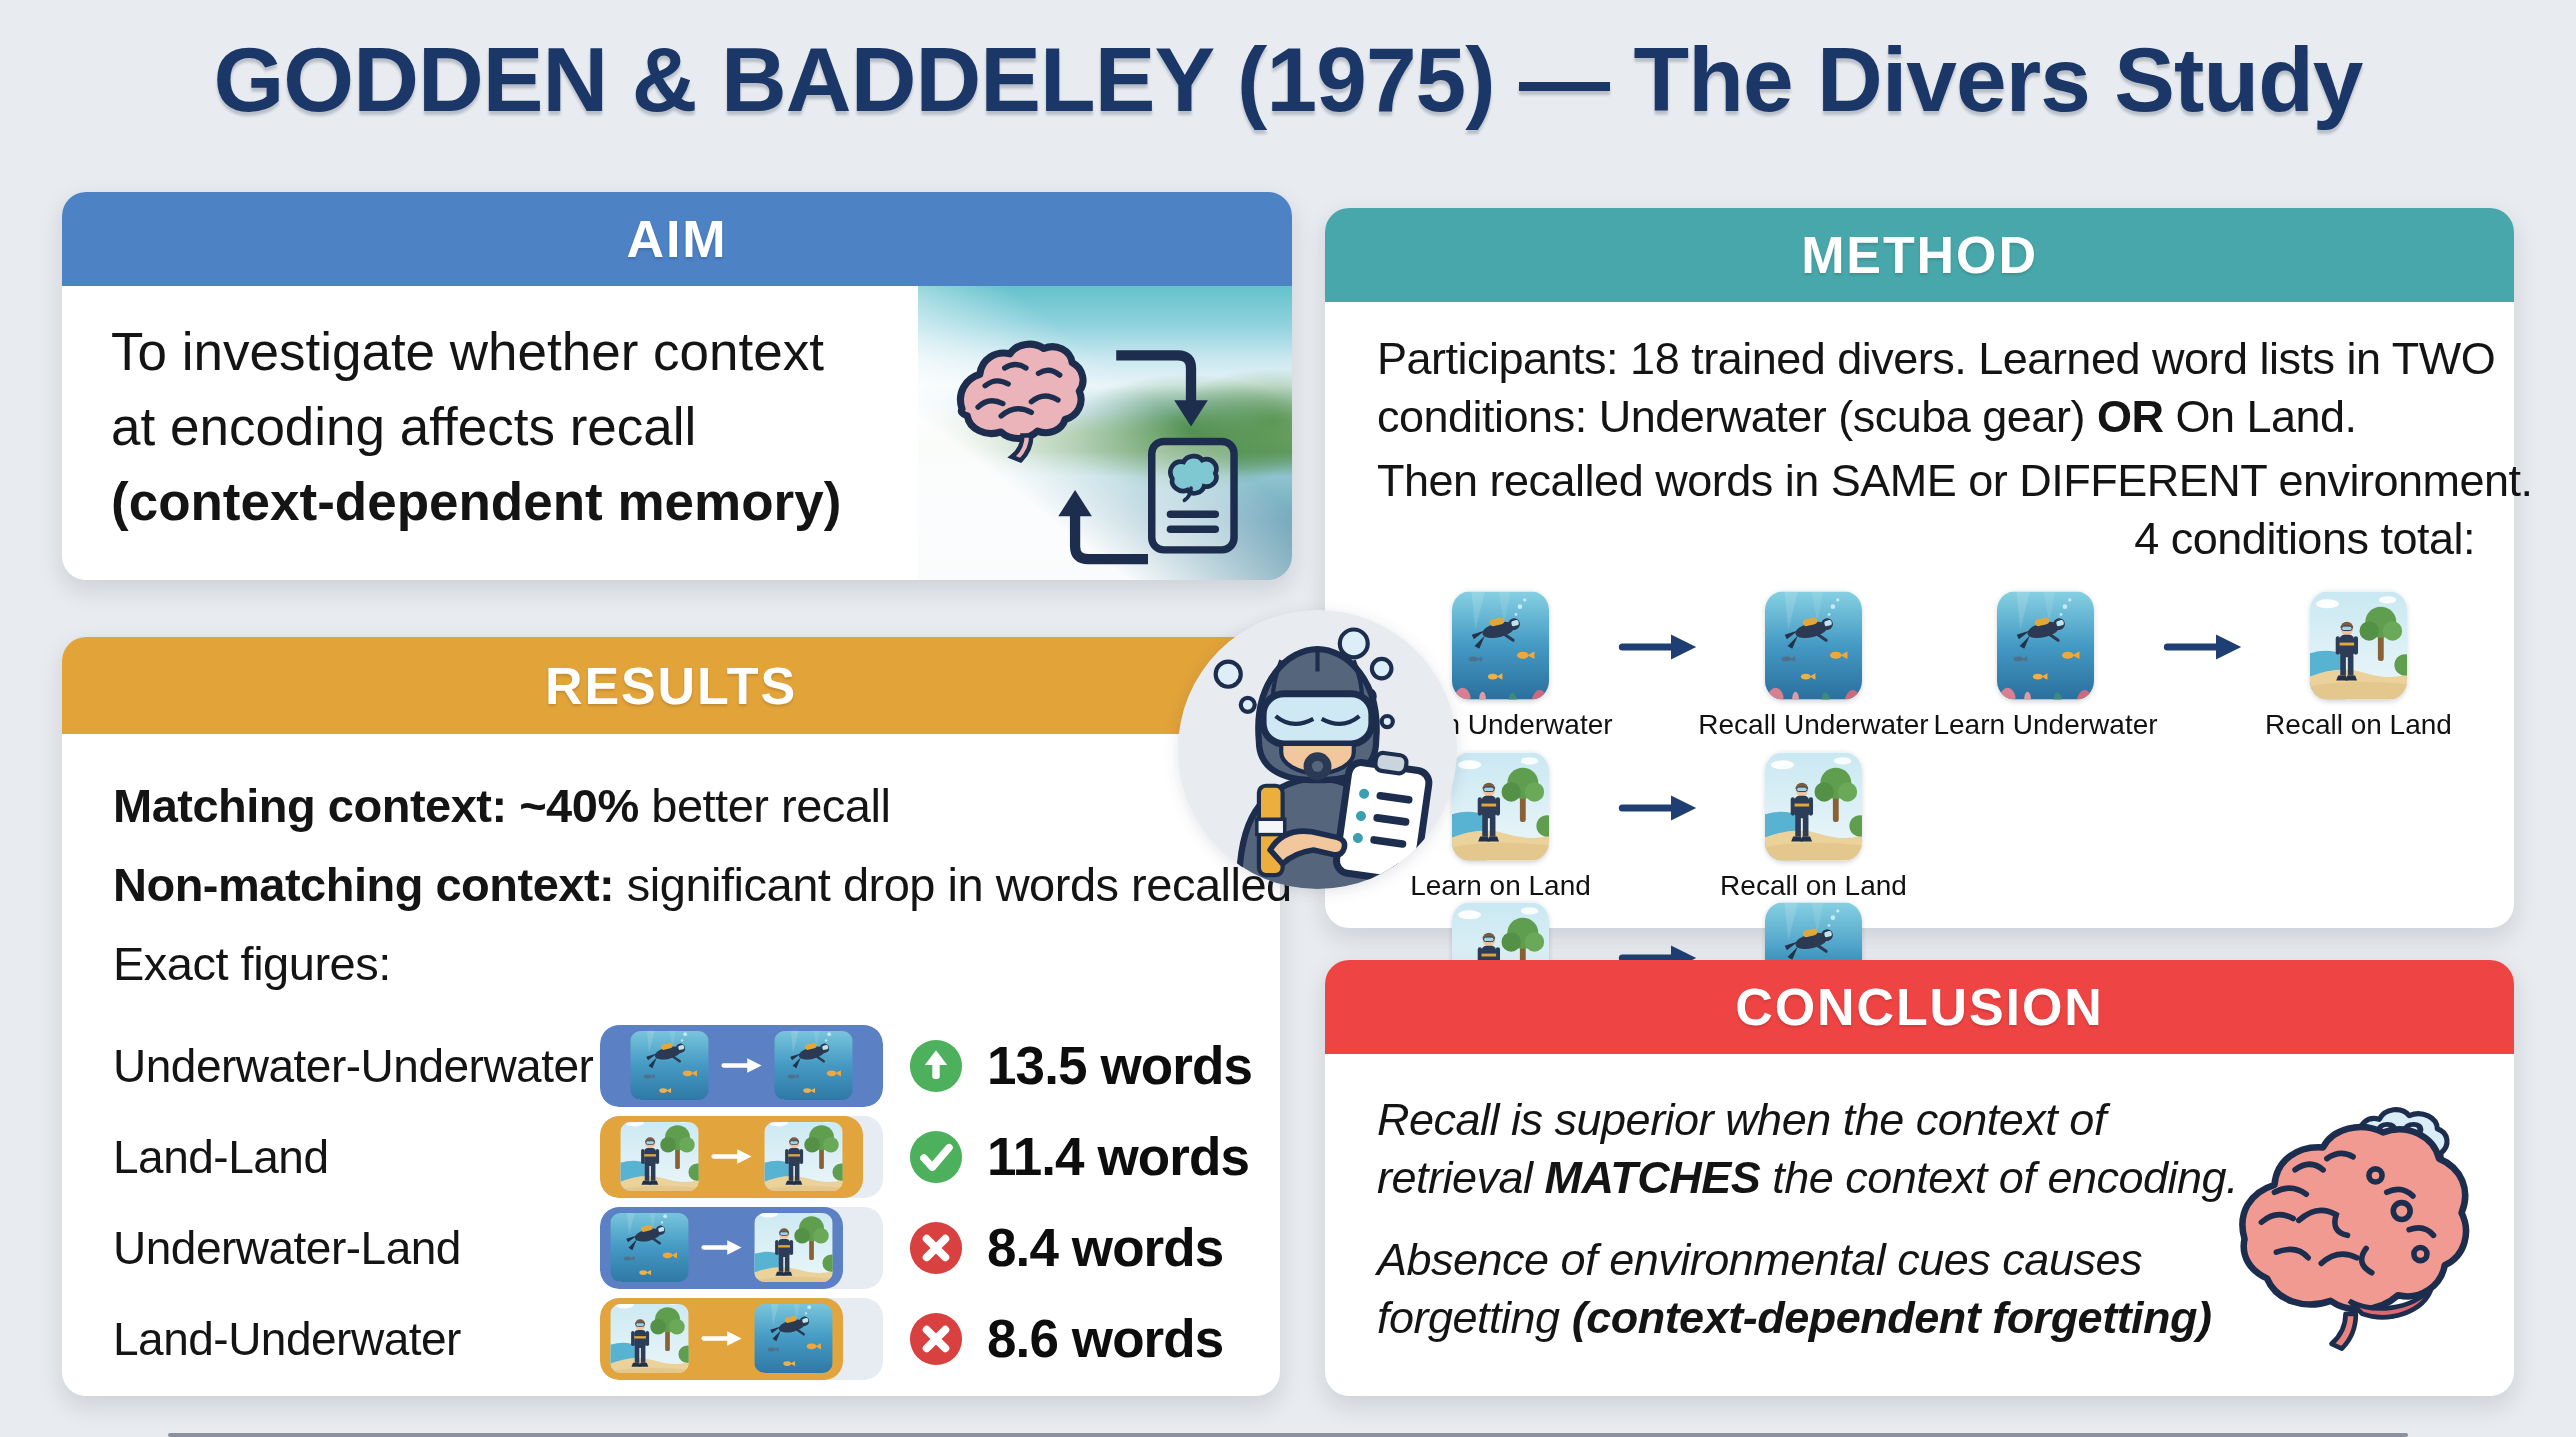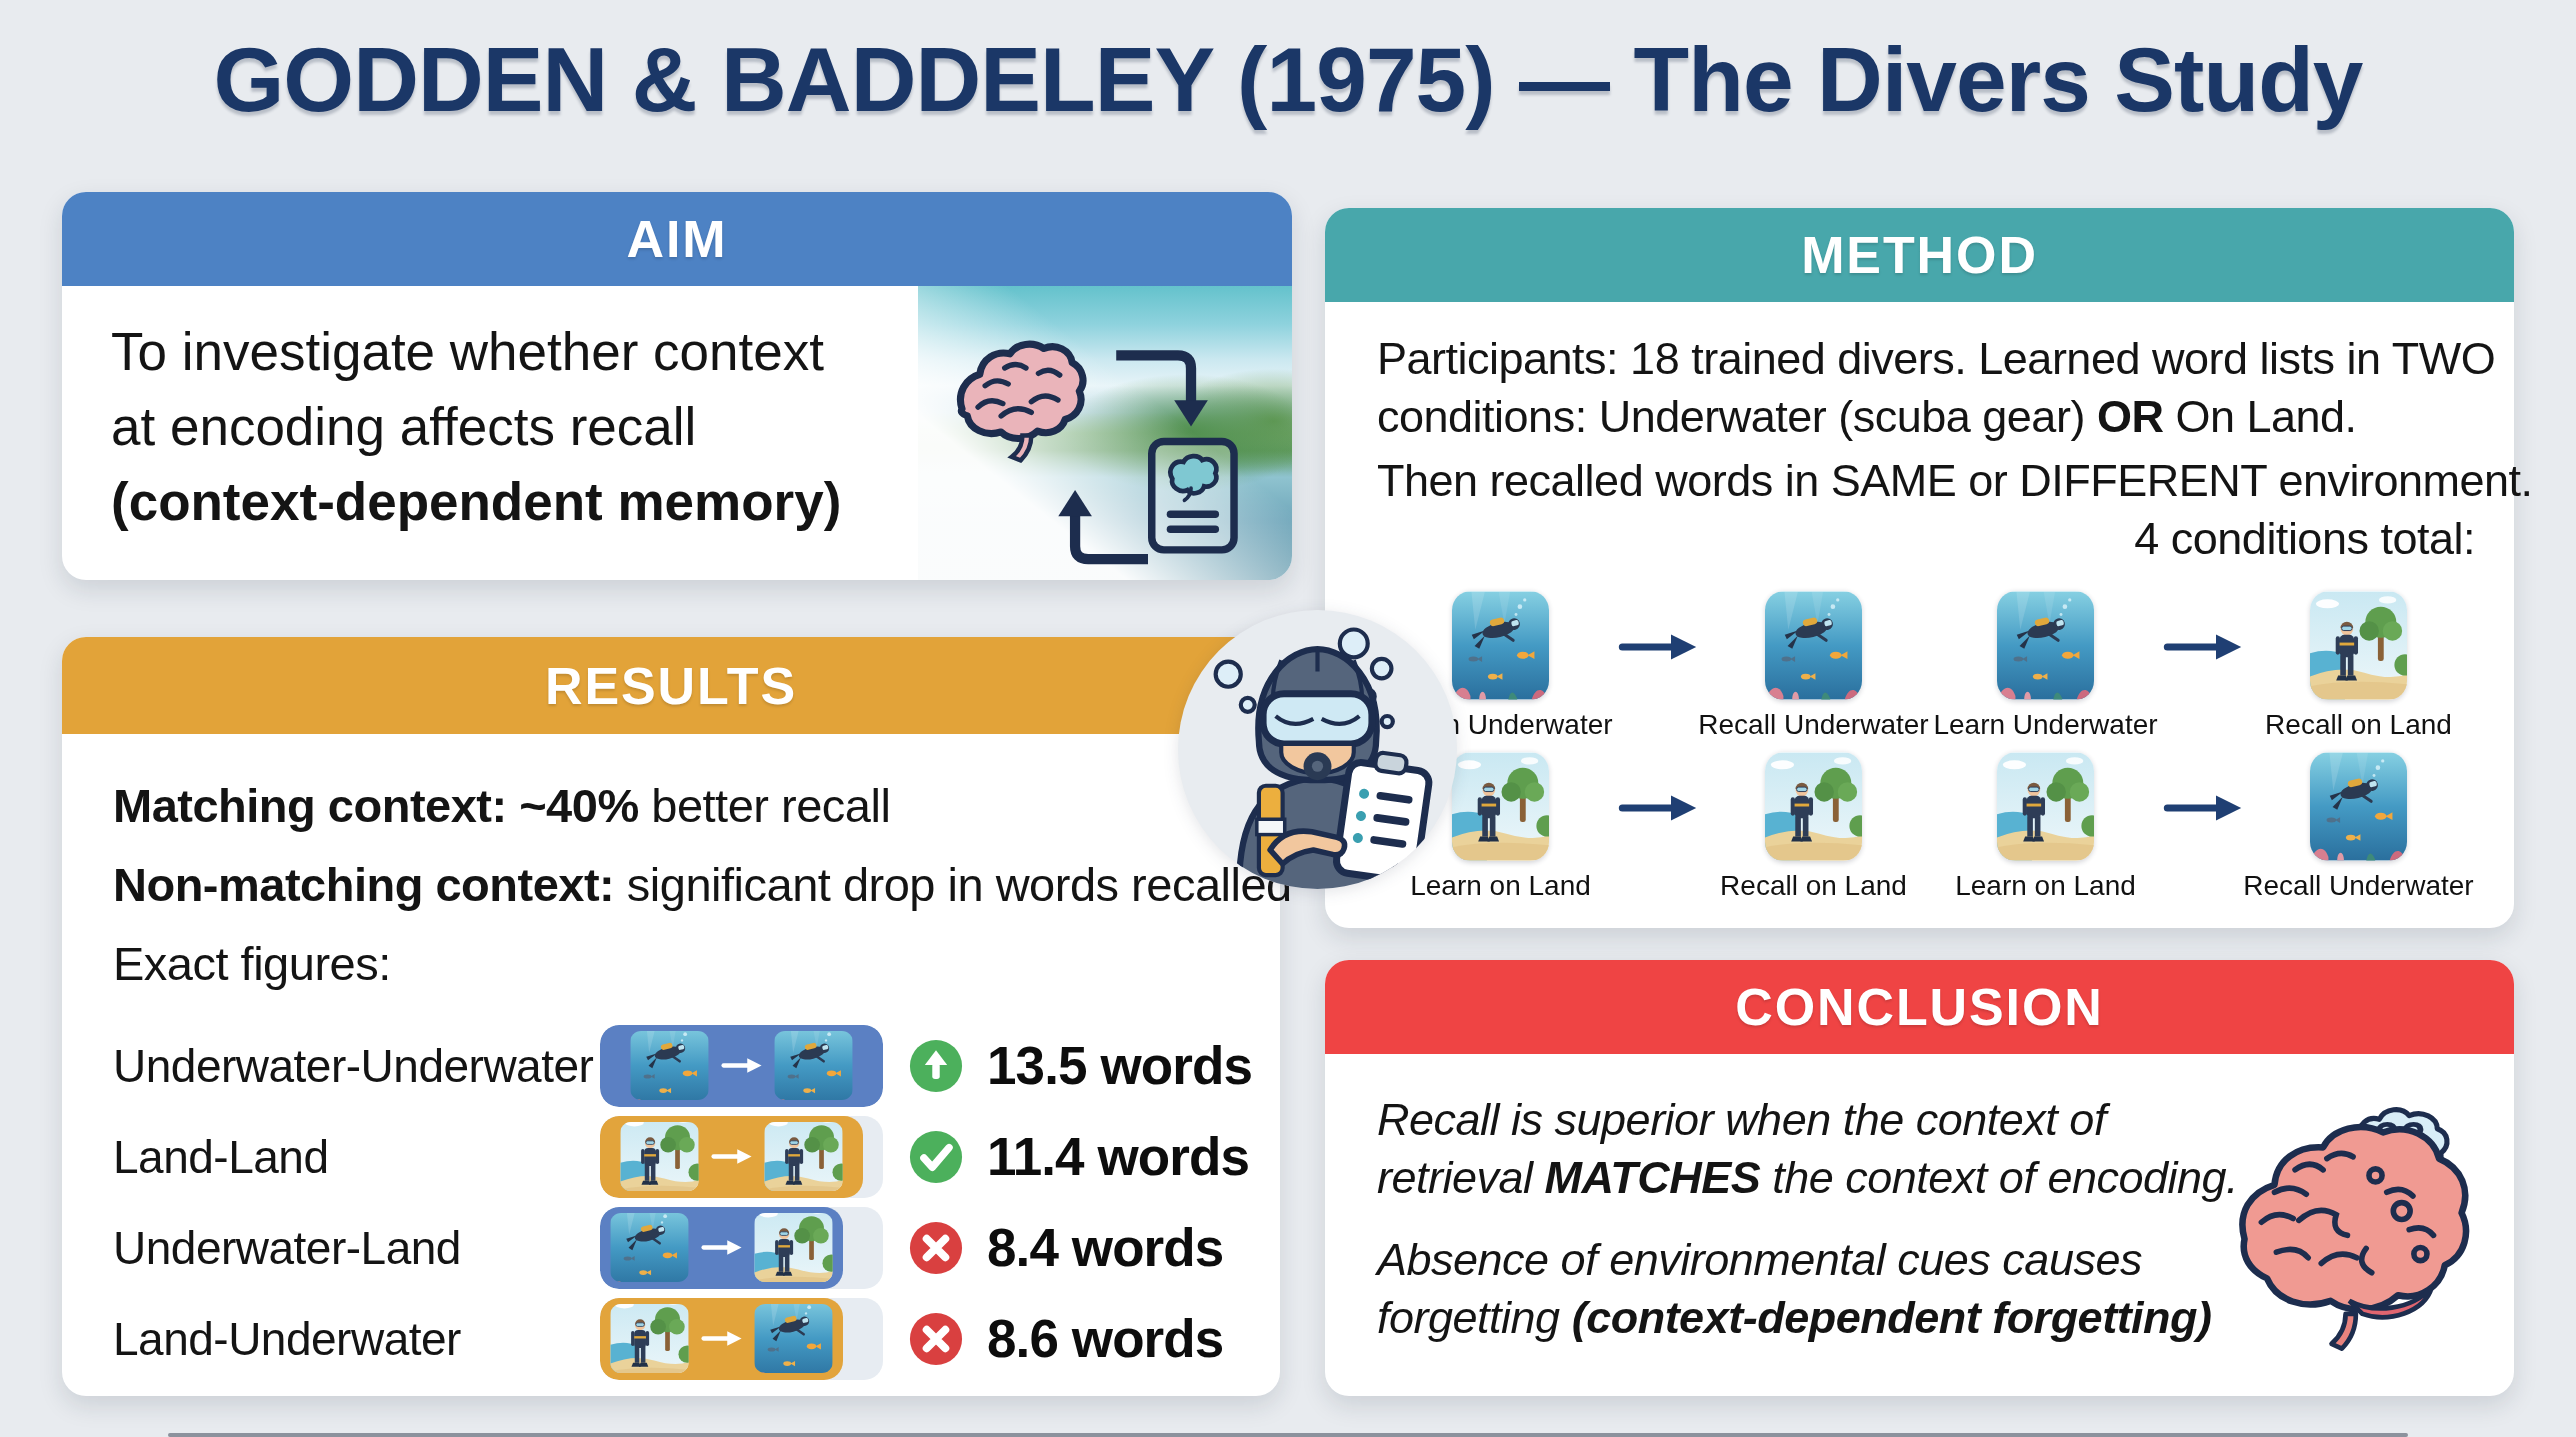--- a/index.html
+++ b/index.html
@@ -55,21 +55,21 @@
         #b4d6e2 43%, #7cb07e 50%, #5e9b63 56%, #8fc3cf 65%, #6fa6ba 80%, #5d95a9 100%);
   }
   .aim-illus svg{position:absolute;inset:0;width:100%;height:100%;}
 
   
   .method-body{padding:28px 39px 0 52px;}
   .mpar{font-size:45px;line-height:58px;letter-spacing:-0.5px;}
   .mpar + .mpar{margin-top:6px;text-align:right;}
   .mgrid{margin-top:22.5px;}
   .mrow{display:flex;justify-content:space-between;padding:0 7.5px;}
-  .mrow + .mrow{margin-top:11.2px;}
+  .mrow + .mrow{margin-top:11.2px;flex-direction:column;}
   .flow{display:flex;align-items:flex-start;}
   .fig{display:flex;flex-direction:column;align-items:center;width:232px;}
   .thumb{width:97px;height:109px;border-radius:19px;box-shadow:0 1.9px 5.6px rgba(20,30,50,.18);}
   .flabel{margin-top:9.4px;font-size:28px;font-weight:500;white-space:nowrap;color:#111;}
   .farrow{width:81px;height:34px;margin-top:39px;flex:none;}
 
   
   .results-body{padding:32px 0 0 51px;}
   .rtext{font-size:47px;line-height:79px;letter-spacing:-0.5px;}
   .rrows{margin-top:17px;}

